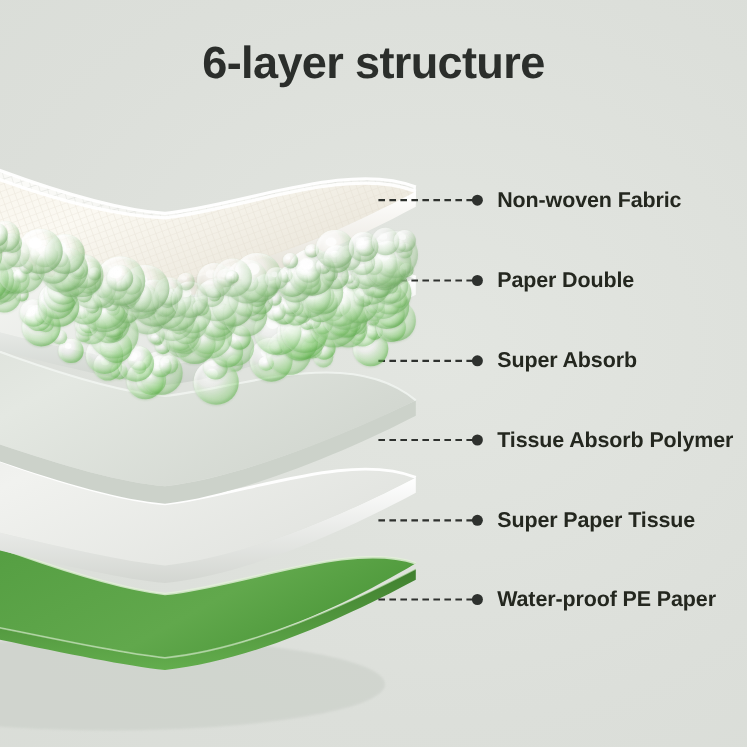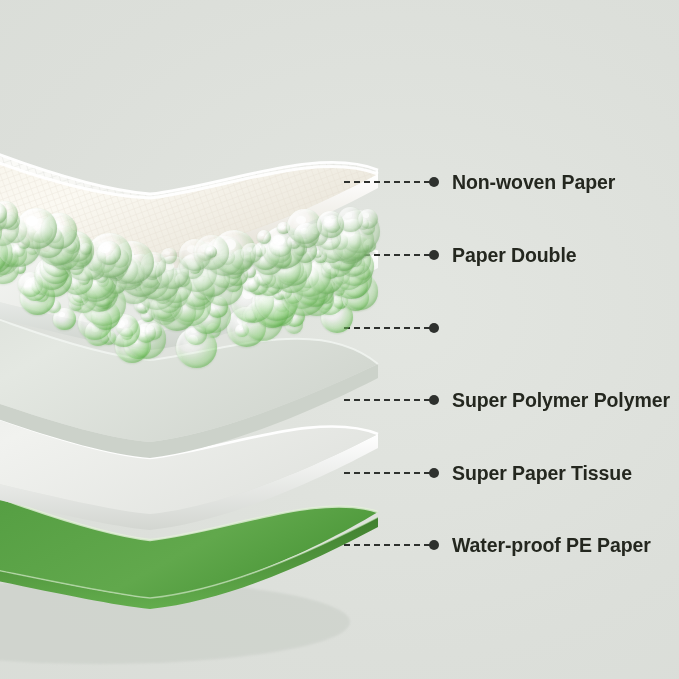--- a/index.html
+++ b/index.html
@@ -116,20 +116,21 @@
     letter-spacing: -0.1px;
   }
   .lbl .l2 { display: block; }
   .callout.two .lbl { margin-top: -1px; }
 </style>
 </head>
 <body>
 
 <div id="stage">
 
+  <div id="title">6-layer structure</div>
 
   <div id="stack">
 
     <div class="layer">
       <svg viewBox="0 0 620 590">
         <defs>
           <linearGradient id="gGreen" x1="0" y1="0" x2="1" y2="0.55">
             <stop offset="0%" stop-color="#4c9139"></stop>
             <stop offset="42%" stop-color="#57a044"></stop>
             <stop offset="78%" stop-color="#61a84c"></stop>
@@ -528,39 +529,39 @@
       <div class="bead" style="left: 152.949px; top: 126.138px; width: 24.4093px; height: 24.4093px; opacity: 0.66; filter: saturate(0.88); z-index: 262;"></div>
       <div class="bead" style="left: 405.203px; top: 202.232px; width: 33.8469px; height: 33.8469px; opacity: 0.99; filter: saturate(1.18); z-index: 181;"></div>
       <div class="bead" style="left: 345.901px; top: 206.199px; width: 34.8036px; height: 34.8036px; opacity: 0.67; filter: saturate(1.14); z-index: 176;"></div>
     </div>
 
   <div id="callouts">
 
     <div class="callout" style="top:182px">
       <span class="dash"></span>
       <span class="dot"></span>
-      <span class="lbl">Non-woven Paper</span>
+      <span class="lbl">Non-woven Fabric</span>
     </div>
 
     <div class="callout" style="top:255px">
       <span class="dash"></span>
       <span class="dot"></span>
       <span class="lbl">Paper Double</span>
     </div>
 
     <div class="callout two" style="top:328px">
       <span class="dash"></span>
       <span class="dot"></span>
-      <span class="lbl"></span>
+      <span class="lbl"><span>Super Absorb</span></span>
     </div>
 
     <div class="callout" style="top:400px">
       <span class="dash"></span>
       <span class="dot"></span>
-      <span class="lbl">Super Polymer Polymer</span>
+      <span class="lbl">Tissue Absorb Polymer</span>
     </div>
 
     <div class="callout" style="top:473px">
       <span class="dash"></span>
       <span class="dot"></span>
       <span class="lbl">Super Paper Tissue</span>
     </div>
 
     <div class="callout" style="top:545px">
       <span class="dash"></span>

